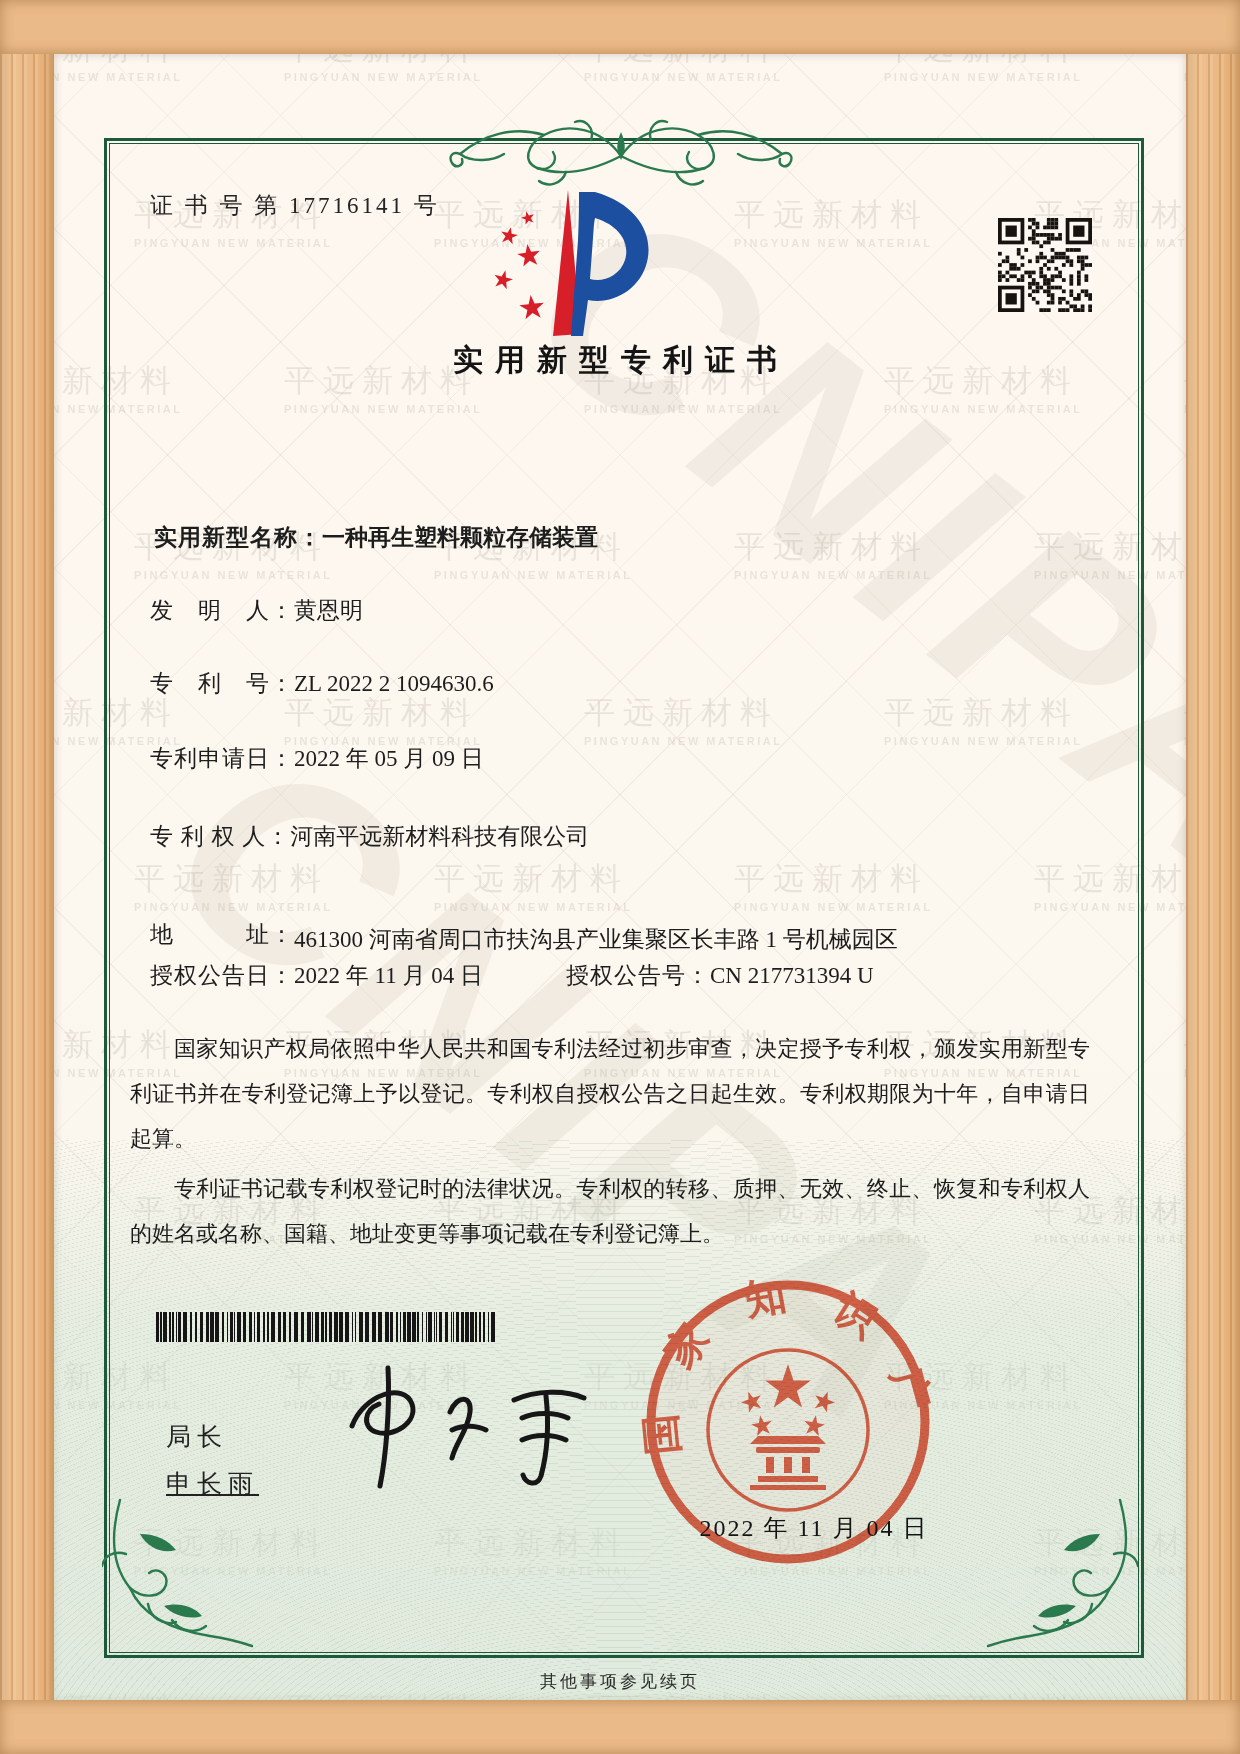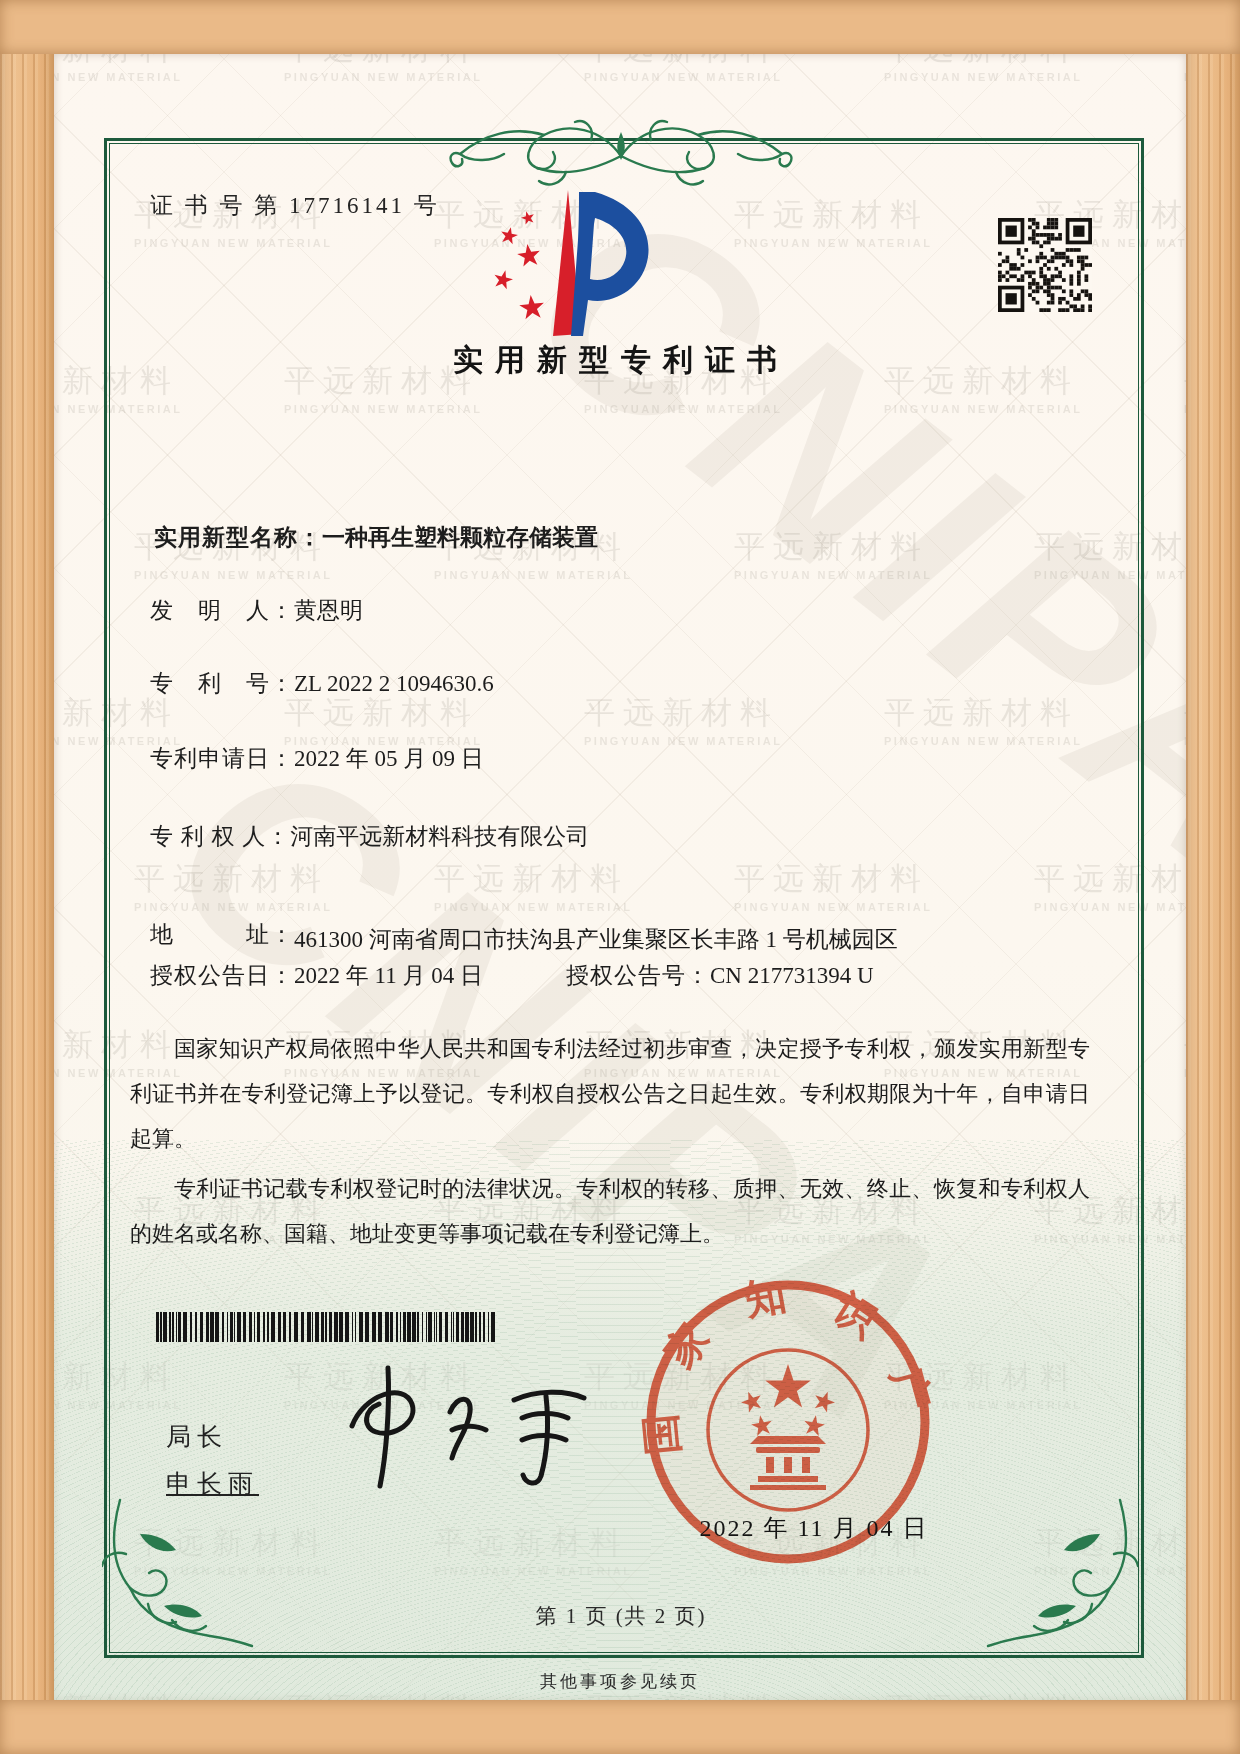--- a/index.html
+++ b/index.html
@@ -677,16 +677,15 @@
         <rect x="128" y="185" width="8" height="16"></rect>
         <rect x="146" y="185" width="8" height="16"></rect>
         <rect x="164" y="185" width="8" height="16"></rect>
         <rect x="120" y="204" width="60" height="6"></rect>
         <rect x="112" y="213" width="76" height="5"></rect>
       </g>
     </svg>
 
     <div class="seal-date abs">2022 年 11 月 04 日</div>
 
-    <div class="page-info abs">第 1 页 (共 2 页)</div>
     <div class="cont-note abs">其他事项参见续页</div>
   </div>
 </div>
 
 </body></html>

